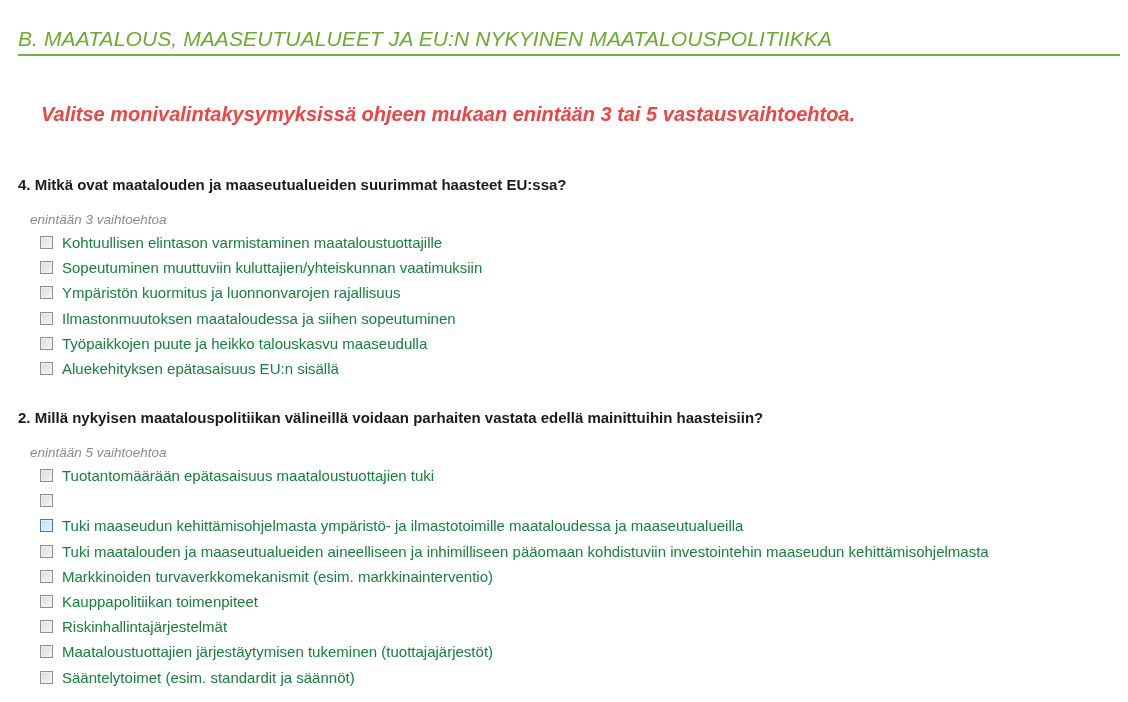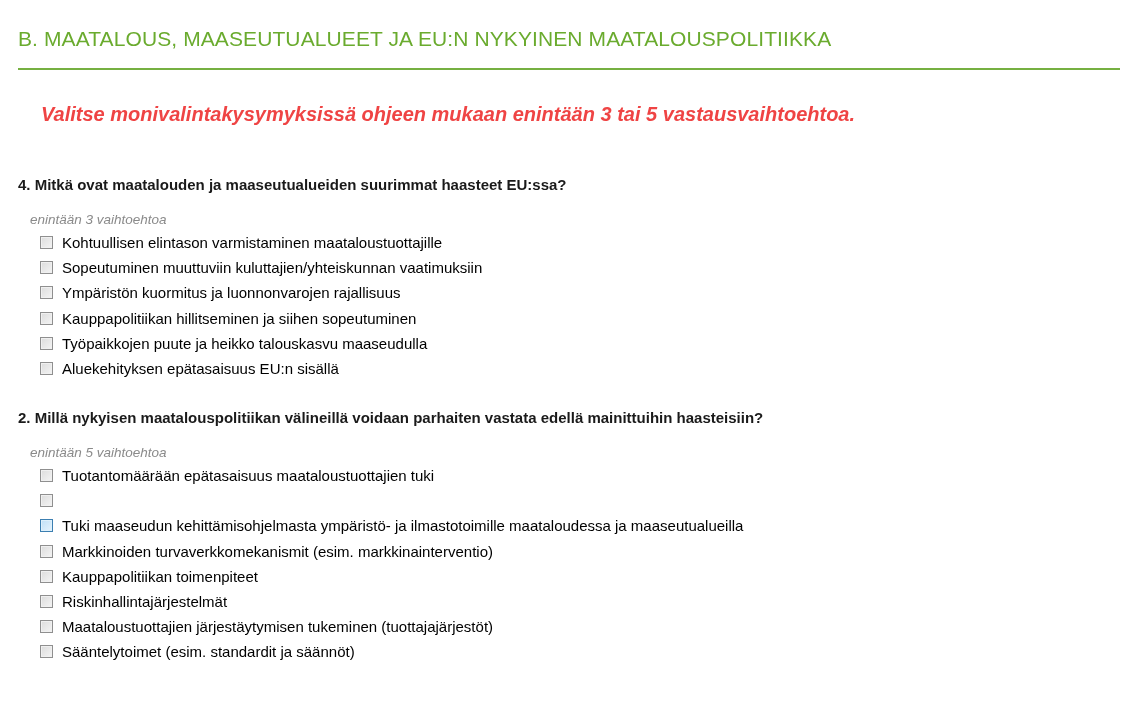--- a/index.html
+++ b/index.html
@@ -14,21 +14,22 @@
       position: relative;
       font-family: "Liberation Sans", sans-serif;
       color: #1a1a1a;
     }
     .section-header {
       position: absolute;
       left: 18px;
       top: 26px;
       width: 1102px;
       border-bottom: 2px solid #76b041;
-      padding-bottom: 16px;
+      padding-bottom: 2px;
+      font-style: italic;
     }
     .section-title {
       font-size: 21px;
       color: #6aab2e;
       letter-spacing: 0.1px;
       line-height: 26px;
       white-space: nowrap;
     }
     .instruction {
       position: absolute;
@@ -82,21 +83,21 @@
       margin-right: 9px;
       flex: 0 0 auto;
     }
     .checkbox.hover {
       border-color: #3c7fb1;
       background: linear-gradient(135deg, #bfe0f7 0%, #e6f3fc 100%);
       box-shadow: inset 0 0 0 1px #def0fb;
     }
     .option-label {
       font-size: 15px;
-      color: #000000;
+      color: #15803d;
       white-space: nowrap;
     }
   </style>
 </head>
 <body>
 
 <div class="section-header">
   <div class="section-title">B. MAATALOUS, MAASEUTUALUEET JA EU:N NYKYINEN MAATALOUSPOLITIIKKA</div>
 </div>
 
@@ -113,21 +114,21 @@
     <li class="option">
       <span class="checkbox"></span>
       <span class="option-label">Sopeutuminen muuttuviin kuluttajien/yhteiskunnan vaatimuksiin</span>
     </li>
     <li class="option">
       <span class="checkbox"></span>
       <span class="option-label">Ympäristön kuormitus ja luonnonvarojen rajallisuus</span>
     </li>
     <li class="option">
       <span class="checkbox"></span>
-      <span class="option-label">Kauppapolitiikan hillitseminen ja siihen sopeutuminen</span>
+      <span class="option-label">Ilmastonmuutoksen maataloudessa ja siihen sopeutuminen</span>
     </li>
     <li class="option">
       <span class="checkbox"></span>
       <span class="option-label">Työpaikkojen puute ja heikko talouskasvu maaseudulla</span>
     </li>
     <li class="option">
       <span class="checkbox"></span>
       <span class="option-label">Aluekehityksen epätasaisuus EU:n sisällä</span>
     </li>
   </ul>
@@ -143,20 +144,24 @@
     </li>
     <li class="option">
       <span class="checkbox"></span>
     </li>
     <li class="option">
       <span class="checkbox hover"></span>
       <span class="option-label">Tuki maaseudun kehittämisohjelmasta ympäristö- ja ilmastotoimille maataloudessa ja maaseutualueilla</span>
     </li>
     <li class="option">
       <span class="checkbox"></span>
+      <span class="option-label">Tuki maatalouden ja maaseutualueiden aineelliseen ja inhimilliseen pääomaan kohdistuviin investointehin maaseudun kehittämisohjelmasta</span>
+    </li>
+    <li class="option">
+      <span class="checkbox"></span>
       <span class="option-label">Markkinoiden turvaverkkomekanismit (esim. markkinainterventio)</span>
     </li>
     <li class="option">
       <span class="checkbox"></span>
       <span class="option-label">Kauppapolitiikan toimenpiteet</span>
     </li>
     <li class="option">
       <span class="checkbox"></span>
       <span class="option-label">Riskinhallintajärjestelmät</span>
     </li>

